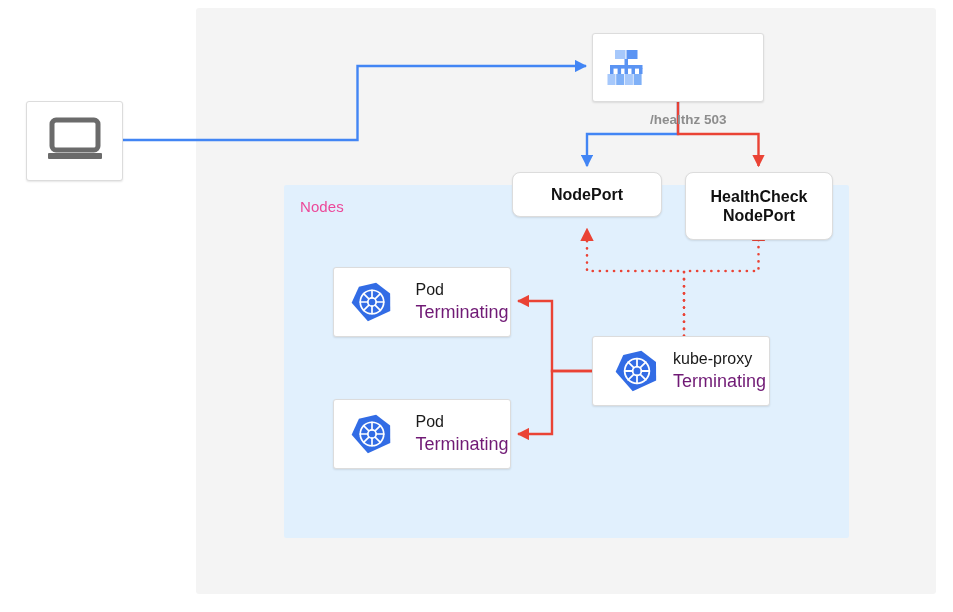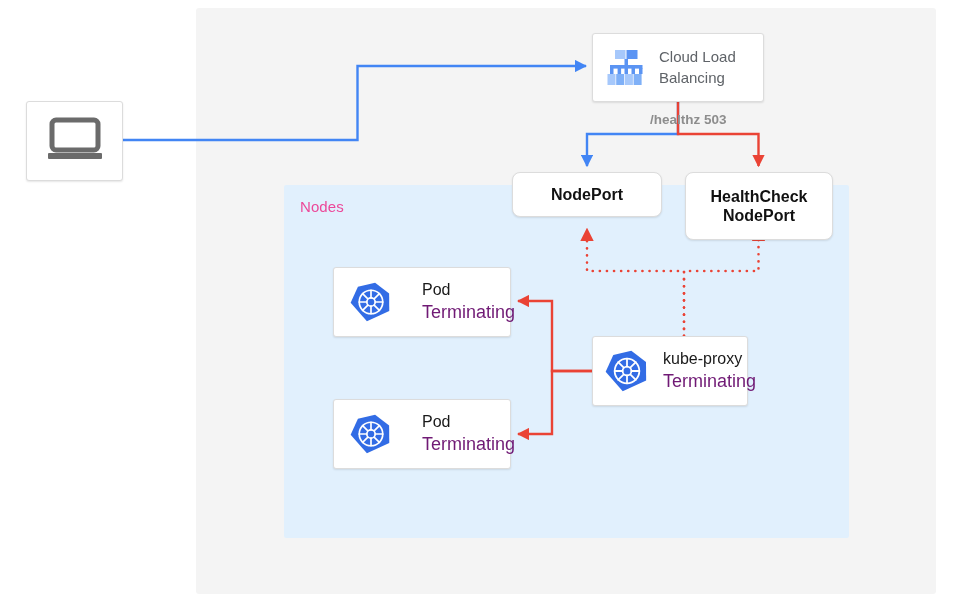--- a/index.html
+++ b/index.html
@@ -48,26 +48,26 @@
   .np-card{
     display:flex;align-items:center;justify-content:center;
     text-align:center;font-weight:bold;color:#111;border-radius:8px;
   }
   .np-1{left:512px;top:172px;width:150px;height:45px;font-size:16px;}
   .np-2{left:685px;top:172px;width:148px;height:68px;font-size:16px;line-height:1.2;}
 
   
   .pod-card{
     width:178px;height:70px;display:flex;align-items:center;
-    padding-left:16px;gap:30px;
+    padding-left:16px;gap:22px;justify-content:center;
   }
   .pod-1{left:333px;top:267px;}
   .pod-2{left:333px;top:399px;}
-  .kproxy-card{left:592px;top:336px;width:156px;height:70px;
-    display:flex;align-items:center;padding-left:12px;gap:14px;}
+  .kproxy-card{left:592px;top:336px;width:178px;height:70px;
+    display:flex;align-items:center;padding-left:22px;gap:14px;}
 
   .k8s-icon{width:42px;height:42px;flex:0 0 42px;}
   .kproxy-icon{width:44px;height:44px;flex:0 0 44px;}
   .svc-text{line-height:1.3;}
   .svc-title{font-size:16px;color:#1a1a1a;}
   .svc-sub{font-size:18px;color:#701a75;}
 
   
   .healthz-label{
     position:absolute;left:650px;top:112px;
@@ -134,24 +134,20 @@
         <rect x="14.6" y="20" width="3.5" height="6" fill="#5b94f3"></rect>
         <rect x="21.5" y="20" width="3.5" height="6" fill="#5b94f3"></rect>
         <rect x="28.5" y="20" width="3.5" height="6" fill="#5b94f3"></rect>
         <rect x="36" y="20" width="3.5" height="6" fill="#5b94f3"></rect>
         <rect x="4.5" y="26" width="8" height="11" fill="#a6c8fb"></rect>
         <rect x="13.2" y="26" width="8" height="11" fill="#7fb0f7"></rect>
         <rect x="21.9" y="26" width="8" height="11" fill="#a6c8fb"></rect>
         <rect x="30.6" y="26" width="8" height="11" fill="#7fb0f7"></rect>
       </svg>
     </span>
-    <span class="clb-text">
-      <span>Cloud Load</span><br>
-      <span>Balancing</span>
-    </span>
   </div>
 
   <div class="card np-card np-1">
     <span>NodePort</span>
   </div>
 
   <div class="card np-card np-2">
     <span>
       <span>HealthCheck</span><br>
       <span>NodePort</span>

